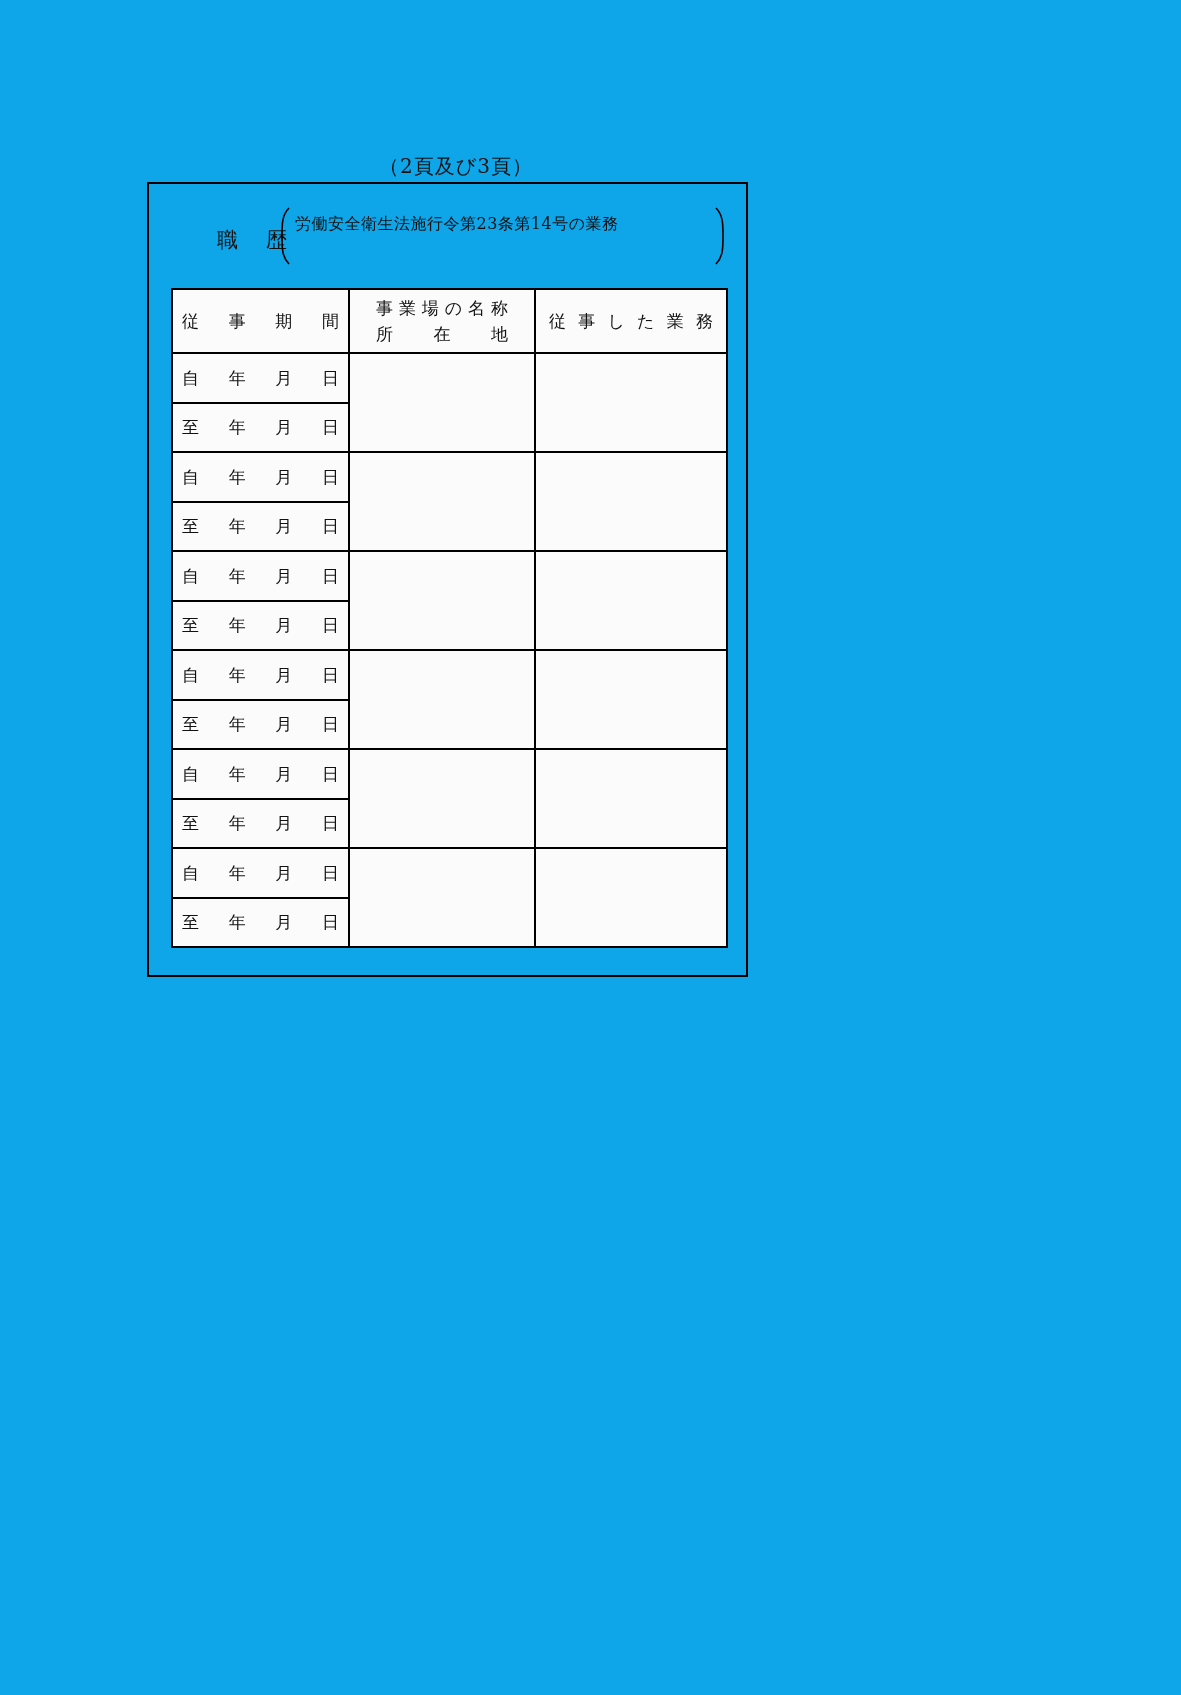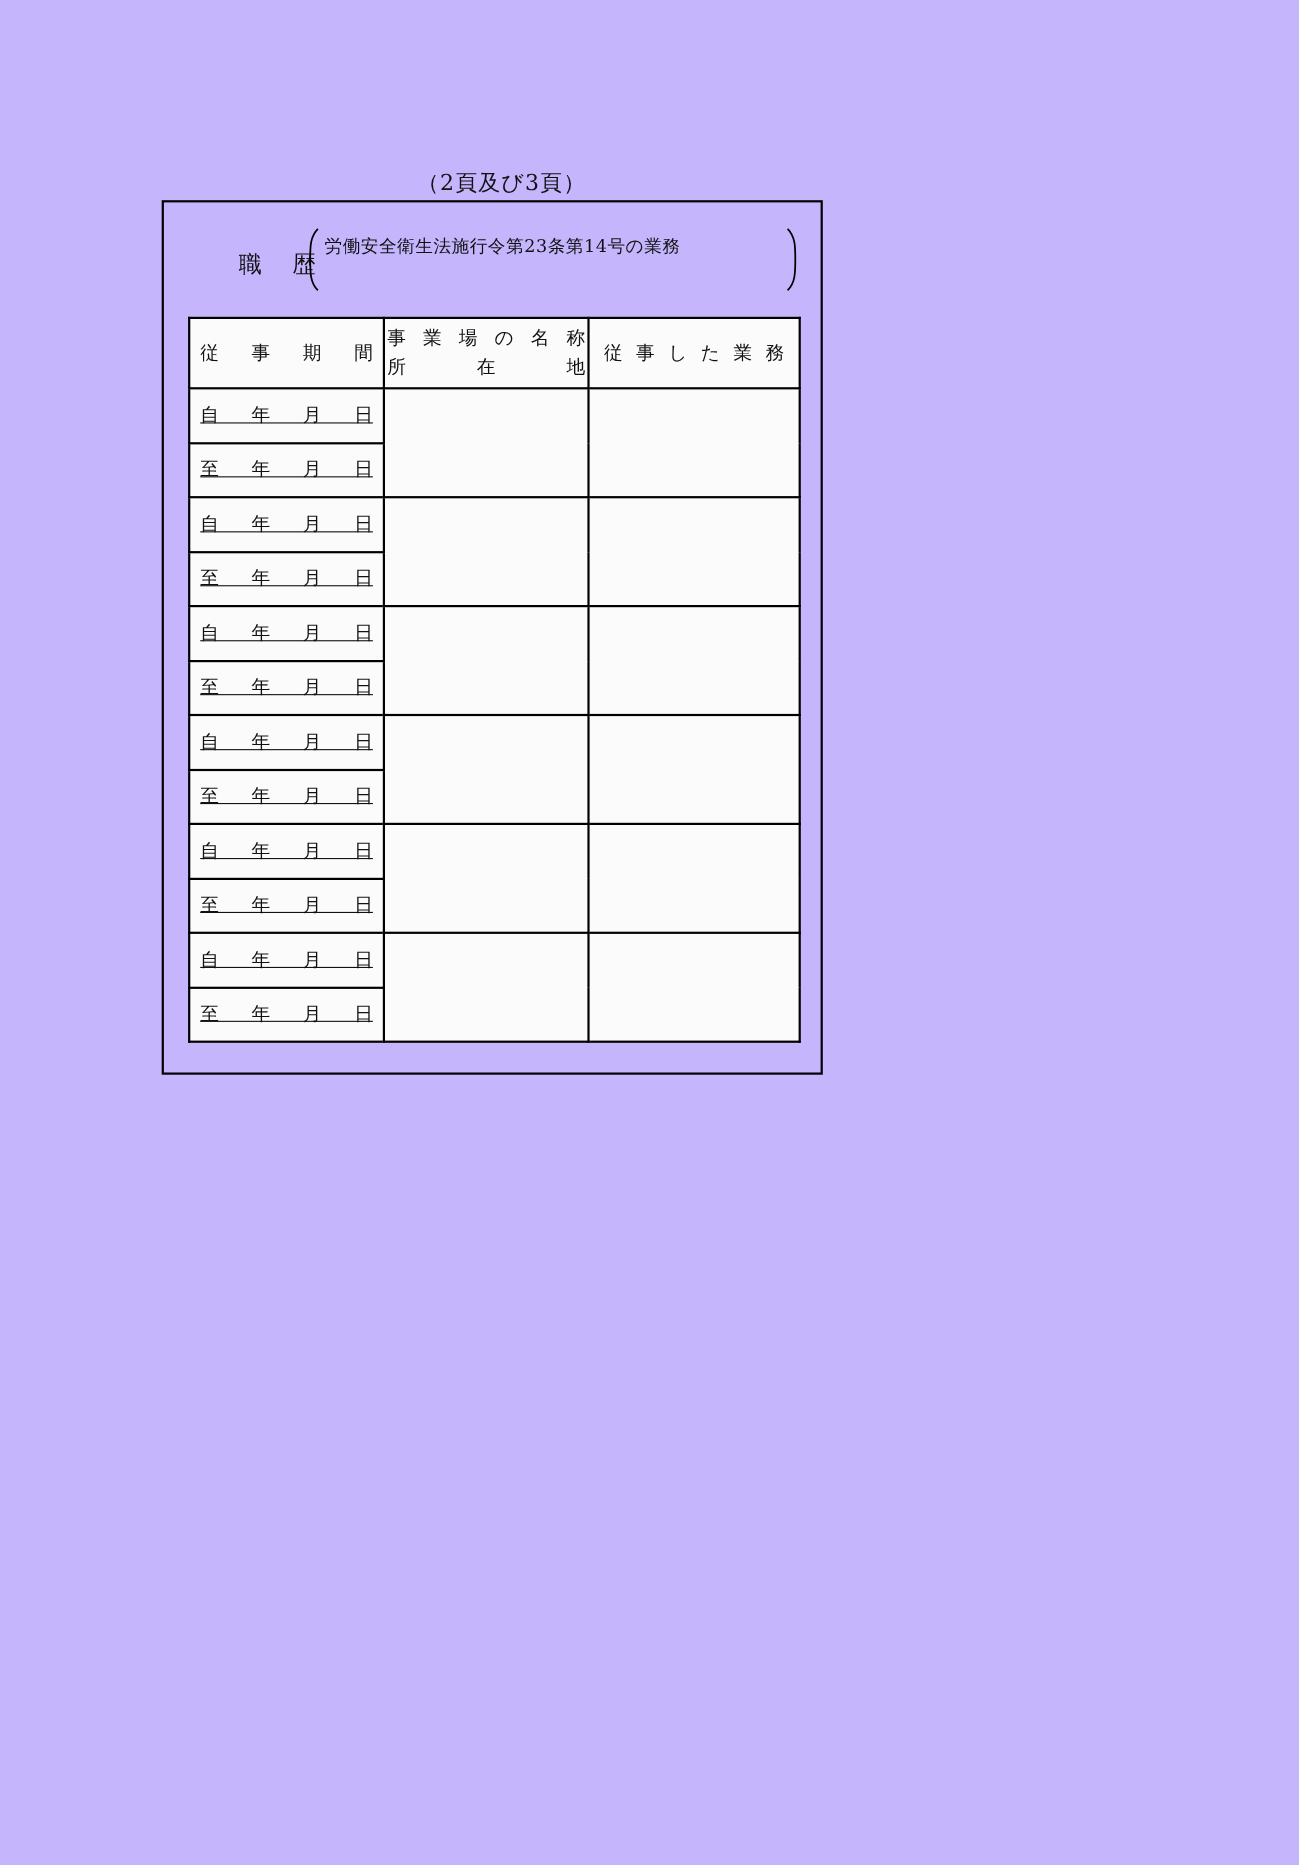--- a/index.html
+++ b/index.html
@@ -5,21 +5,21 @@
   html, body { margin: 0; padding: 0; }
   body {
     background: #fbfbfb;
     color: #111;
     font-family: "DejaVu Serif", "Liberation Serif", serif;
   }
   .page {
     position: relative;
     width: 1181px;
     height: 1695px;
-    background: #c4b5fd;
+    background: #0ea5e9;
     overflow: hidden;
   }
   .pagination {
     position: absolute;
     top: 153px;
     left: 345px;
     width: 222px;
     text-align: center;
     font-size: 20px;
     letter-spacing: 1px;
@@ -72,28 +72,28 @@
     font-size: 17px;
   }
   .jobs th, .jobs td {
     border: 2px solid #000;
     padding: 0;
     font-weight: normal;
     vertical-align: middle;
     background: #fbfbfb;
   }
   .jobs thead tr { height: 64px; }
-  .jobs tbody tr { height: 49.5px; text-decoration: underline; }
+  .jobs tbody tr { height: 49.5px; }
   .jt {
     text-align: justify;
     text-align-last: justify;
     line-height: 26px;
   }
   .pad1 { padding: 0 9px; }
-  .pad2 { padding: 0 2px; }
+  .pad2 { padding: 0 26px; }
   .pad3 { padding: 0 13px; }
 </style>
 </head>
 <body>
 
 <div class="page">
 
   <div class="pagination">（2頁及び3頁）</div>
 
   <div class="formbox">

